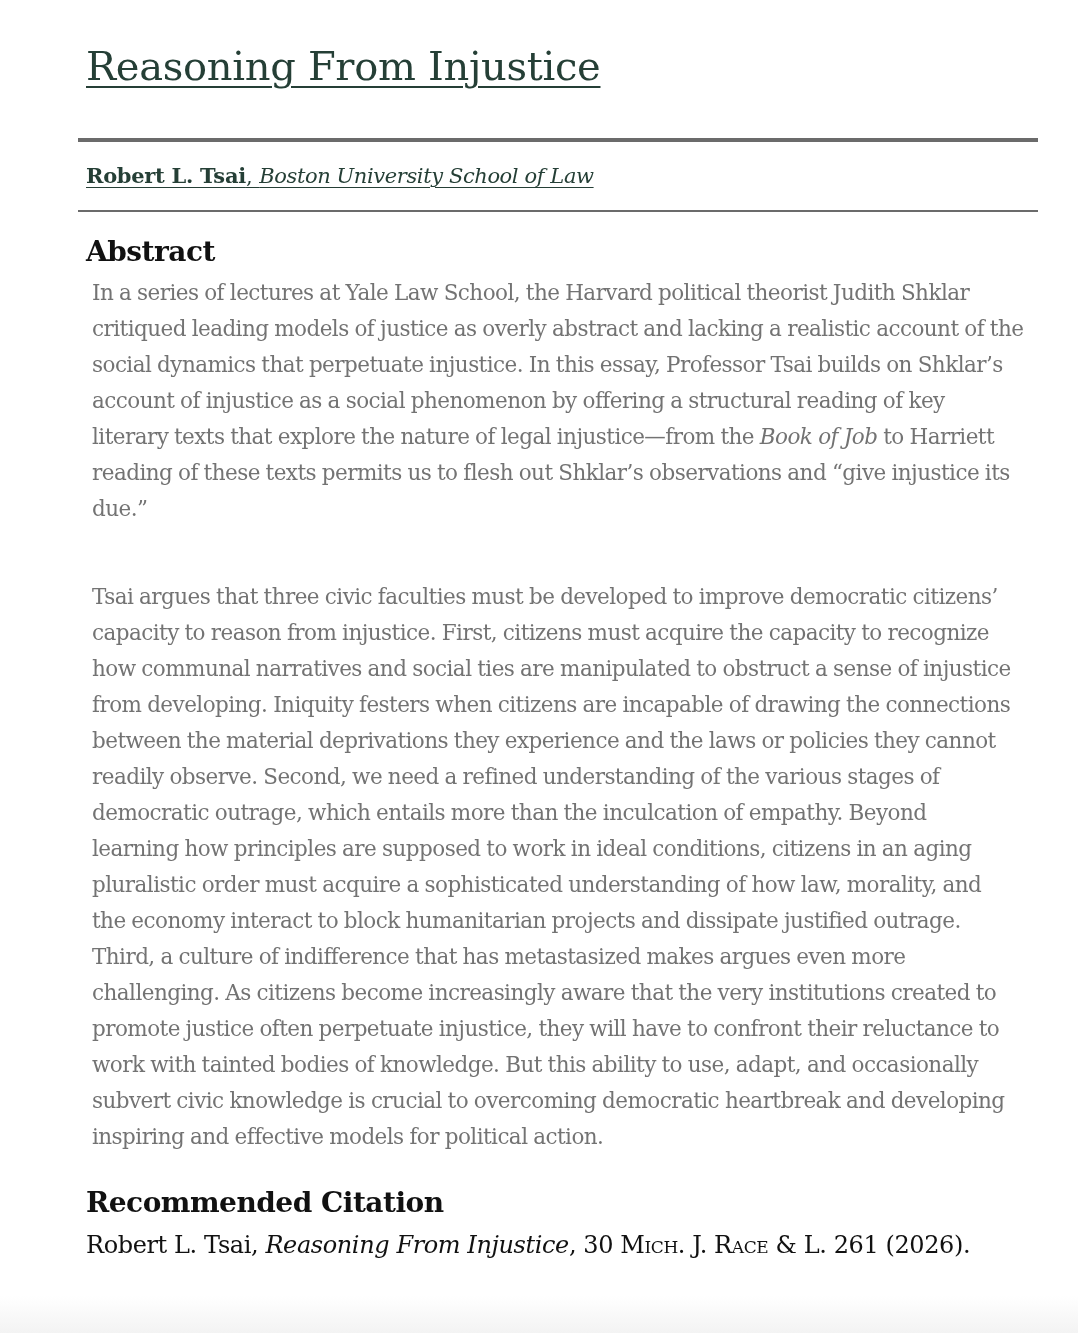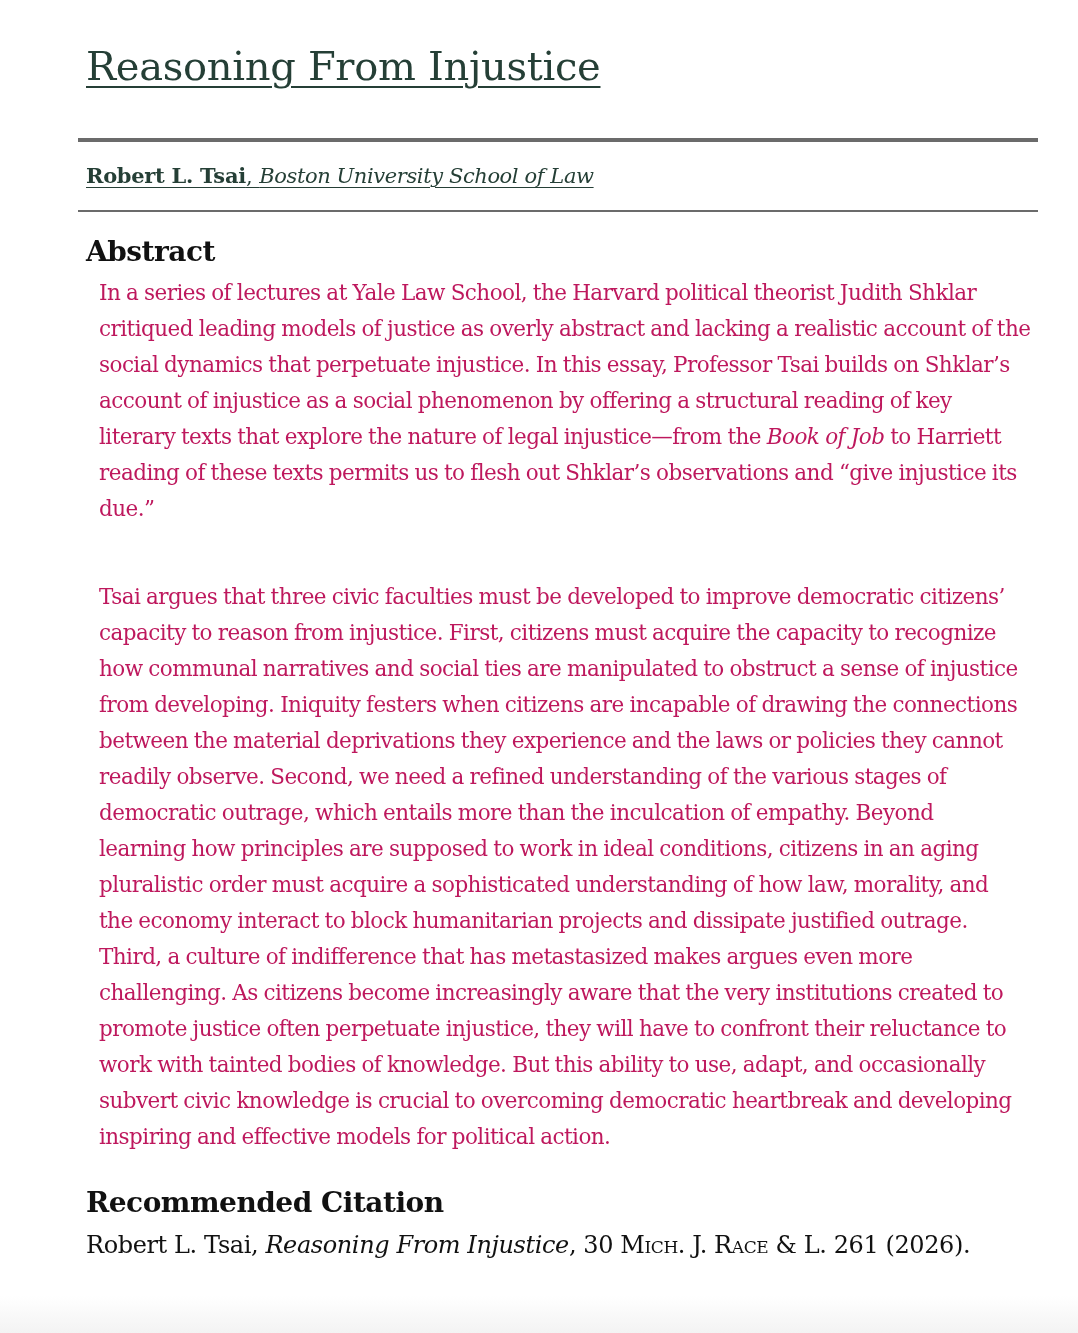--- a/index.html
+++ b/index.html
@@ -85,26 +85,26 @@
       font-size: 28px;
       line-height: 36px;
       color: #111111;
       letter-spacing: -0.5px;
       white-space: nowrap;
     }
     .h2.abstract { top: 234px; }
     .h2.citation { top: 1185px; }
     .para {
       position: absolute;
-      left: 99px;
+      left: 92px;
       width: 960px;
       margin: 0;
       font-size: 21.5px;
       line-height: 36px;
-      color: #be185d;
+      color: #737373;
       letter-spacing: -0.55px;
       word-spacing: -0.5px;
     }
     .para .line {
       display: block;
       white-space: nowrap;
     }
     .para.p1 { top: 275px; }
     .para.p2 { top: 579px; }
     .cite {

